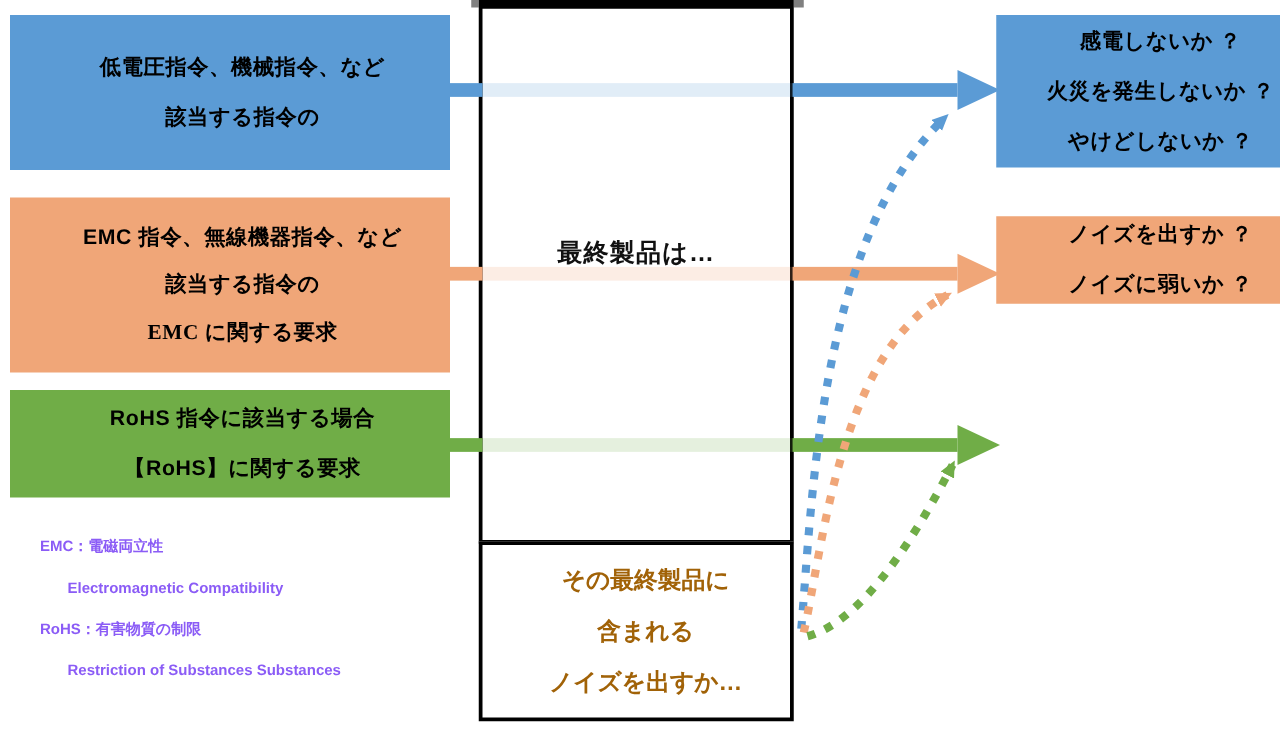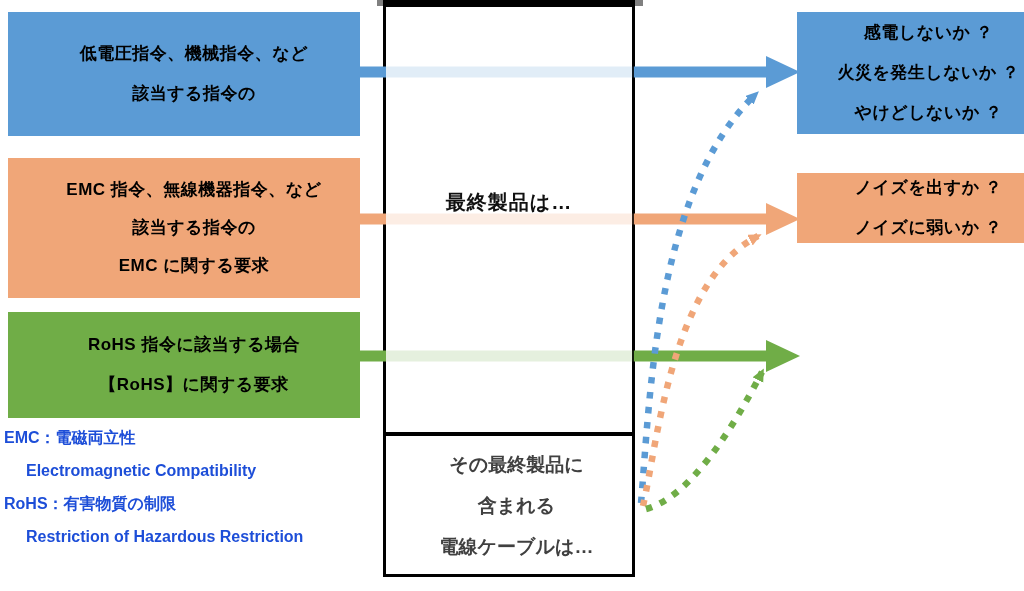--- a/index.html
+++ b/index.html
@@ -16,49 +16,49 @@
   .left-box .line{line-height:40px;}
   .right-box{left:797px;width:223px;font-size:17px;letter-spacing:0.5px;}
   .right-box .line{line-height:40px;}
   .center-box{
     position:absolute;left:383px;width:252px;background:#ffffff;z-index:2;
     border:3px solid #000;box-sizing:border-box;padding-left:15px;
   }
   .center-top{top:0;height:435px;border-top-width:7px;}
   .center-bottom{
     top:433px;height:144px;display:flex;flex-direction:column;justify-content:center;
-    align-items:center;font-weight:bold;font-size:19px;color:#404040;text-align:center;
+    align-items:center;font-weight:bold;font-size:19px;color:#a16207;text-align:center;
   }
   .center-bottom .line{line-height:41px;white-space:nowrap;}
   .final-label{
     position:absolute;top:182px;left:0;width:100%;text-align:center;
     font-weight:bold;font-size:20px;color:#111;letter-spacing:1px;
   }
   .handle{position:absolute;top:0;height:6px;background:#808080;z-index:1;}
   svg.overlay{position:absolute;left:0;top:0;z-index:3;pointer-events:none;}
   .dotted{fill:none;stroke-width:6.5;stroke-dasharray:6.5 8.5;stroke-linecap:butt;}
-  .legend{position:absolute;left:4px;top:421px;color:#1d4ed8;font-weight:bold;font-size:16px;z-index:4;}
+  .legend{position:absolute;left:32px;top:421px;color:#8b5cf6;font-weight:bold;font-size:12px;z-index:4;}
   .legend .lg-line{line-height:33px;white-space:nowrap;}
   .legend .indent{padding-left:22px;}
 </style>
 </head>
 <body>
 
 <div class="canvas">
 
   <div class="handle" style="left:377px;width:11px;"></div>
   <div class="handle" style="left:630px;width:13px;"></div>
 
   <div class="center-box center-top">
     <div class="final-label">最終製品は…</div>
   </div>
   <div class="center-box center-bottom">
     <div class="line">その最終製品に</div>
     <div class="line">含まれる</div>
-    <div class="line">電線ケーブルは…</div>
+    <div class="line">ノイズを出すか…</div>
   </div>
 
   <svg class="overlay" width="1024" height="591" viewBox="0 0 1024 591">
     <defs>
       <marker id="mBlue" markerUnits="userSpaceOnUse" markerWidth="20" markerHeight="20" refX="9" refY="6" orient="auto">
         <path d="M0,0 L13,6 L0,12 Z" fill="#5B9BD5"></path>
       </marker>
       <marker id="mOrange" markerUnits="userSpaceOnUse" markerWidth="20" markerHeight="20" refX="9" refY="6" orient="auto">
         <path d="M0,0 L13,6 L0,12 Z" fill="#F0A678"></path>
       </marker>
@@ -93,37 +93,37 @@
     <path class="dotted" d="M646,509 C690,497 732,430 762,372" marker-end="url(#mGreen)" stroke="#70AD47"></path>
   </svg>
 
   <div class="box left-box" style="top: 12px; height: 124px; background: rgb(91, 155, 213);">
     <div class="line">低電圧指令、機械指令、など</div>
     <div class="line">該当する指令の</div>
   </div>
   <div class="box left-box" style="top: 158px; height: 140px; background: rgb(240, 166, 120);">
     <div class="line" style="line-height:38px;">EMC 指令、無線機器指令、など</div>
     <div class="line" style="line-height:38px;">該当する指令の</div>
-    <div class="line" style="line-height:38px;">EMC に関する要求</div>
+    <div class="line" style="line-height:38px;font-family:Liberation Serif, serif;">EMC に関する要求</div>
   </div>
-  <div class="box left-box" style="top: 312px; height: 106px; background: rgb(112, 173, 71);">
+  <div class="box left-box" style="top: 312px; height: 86px; background: rgb(112, 173, 71);">
     <div class="line">RoHS 指令に該当する場合</div>
     <div class="line">【RoHS】に関する要求</div>
   </div>
 
   <div class="box right-box" style="top: 12px; height: 122px; background: rgb(91, 155, 213);">
     <div class="line">感電しないか ？</div>
     <div class="line">火災を発生しないか ？</div>
     <div class="line">やけどしないか ？</div>
   </div>
   <div class="box right-box" style="top: 173px; height: 70px; background: rgb(240, 166, 120);">
     <div class="line">ノイズを出すか ？</div>
     <div class="line">ノイズに弱いか ？</div>
   </div>
 
   <div class="legend">
     <div class="lg-line">EMC：電磁両立性</div>
     <div class="lg-line indent">Electromagnetic Compatibility</div>
     <div class="lg-line">RoHS：有害物質の制限</div>
-    <div class="lg-line indent">Restriction of Hazardous Restriction</div>
+    <div class="lg-line indent">Restriction of Substances Substances</div>
   </div>
 
 </div>
 
 </body></html>

